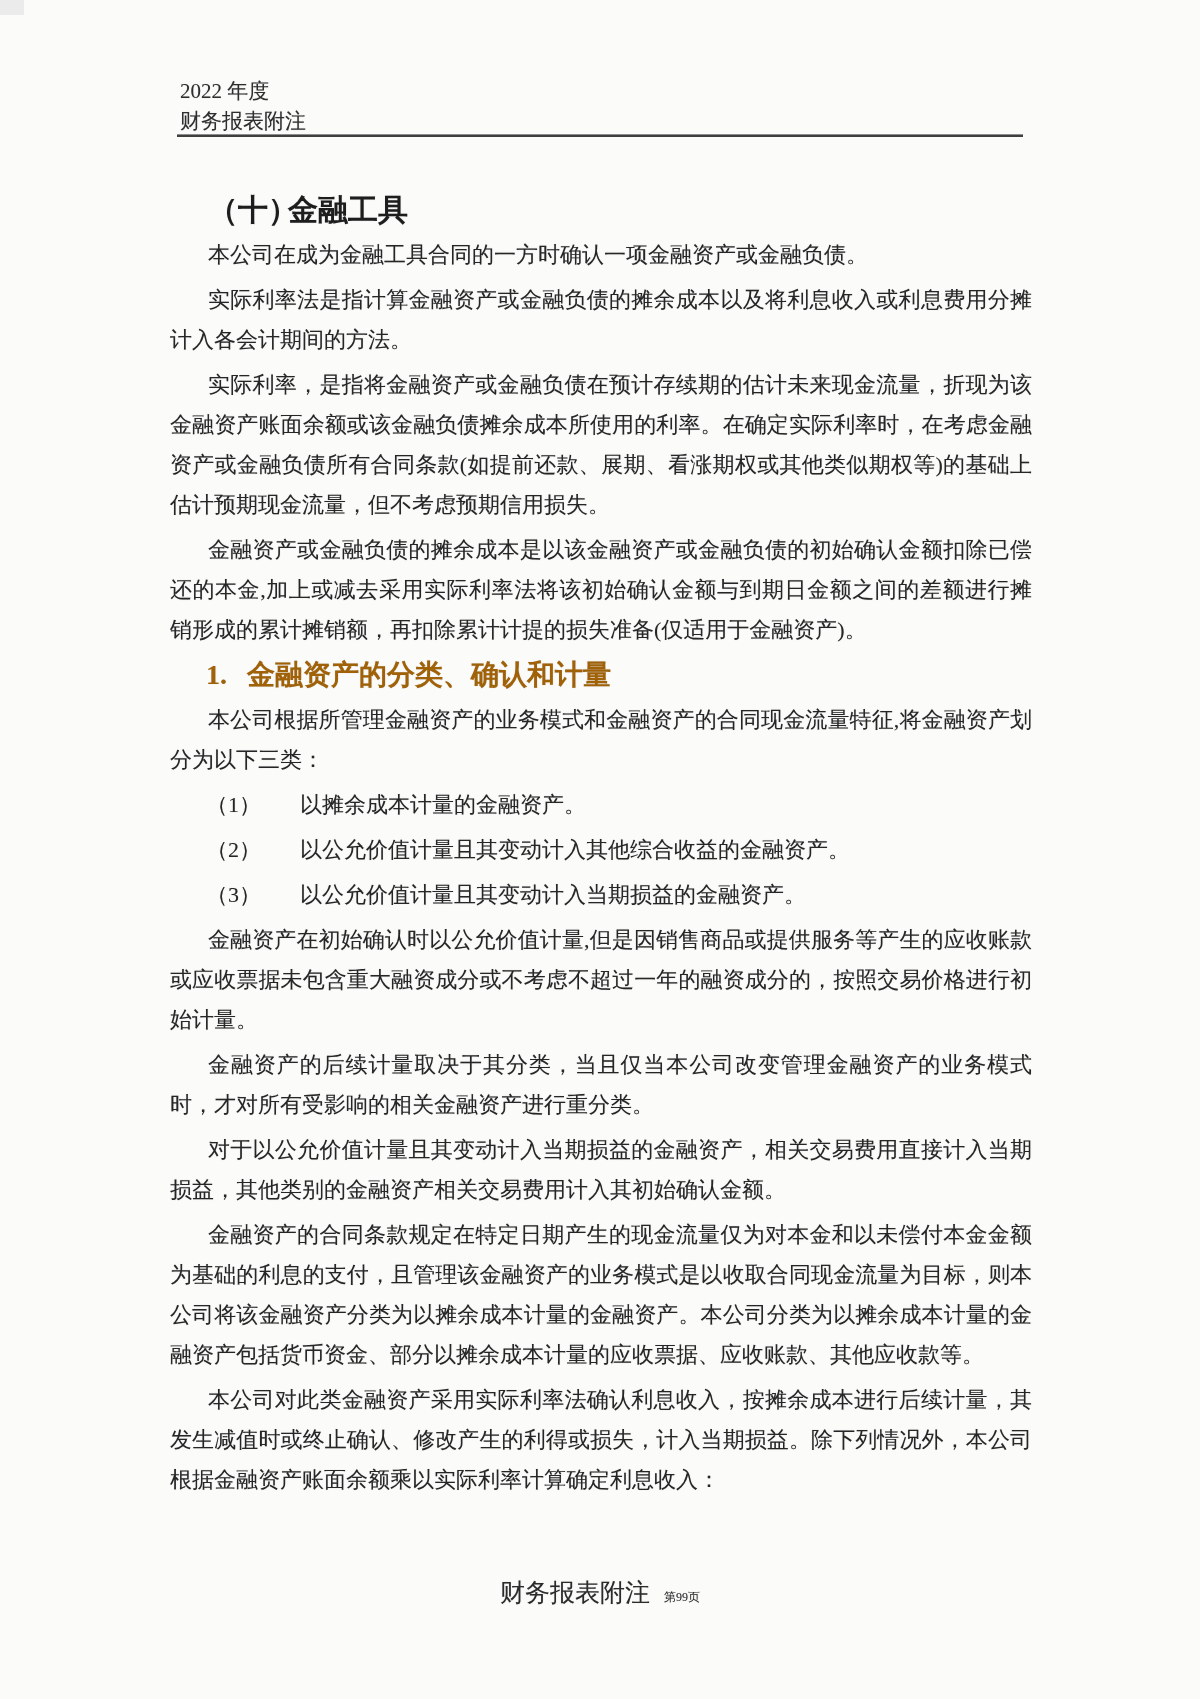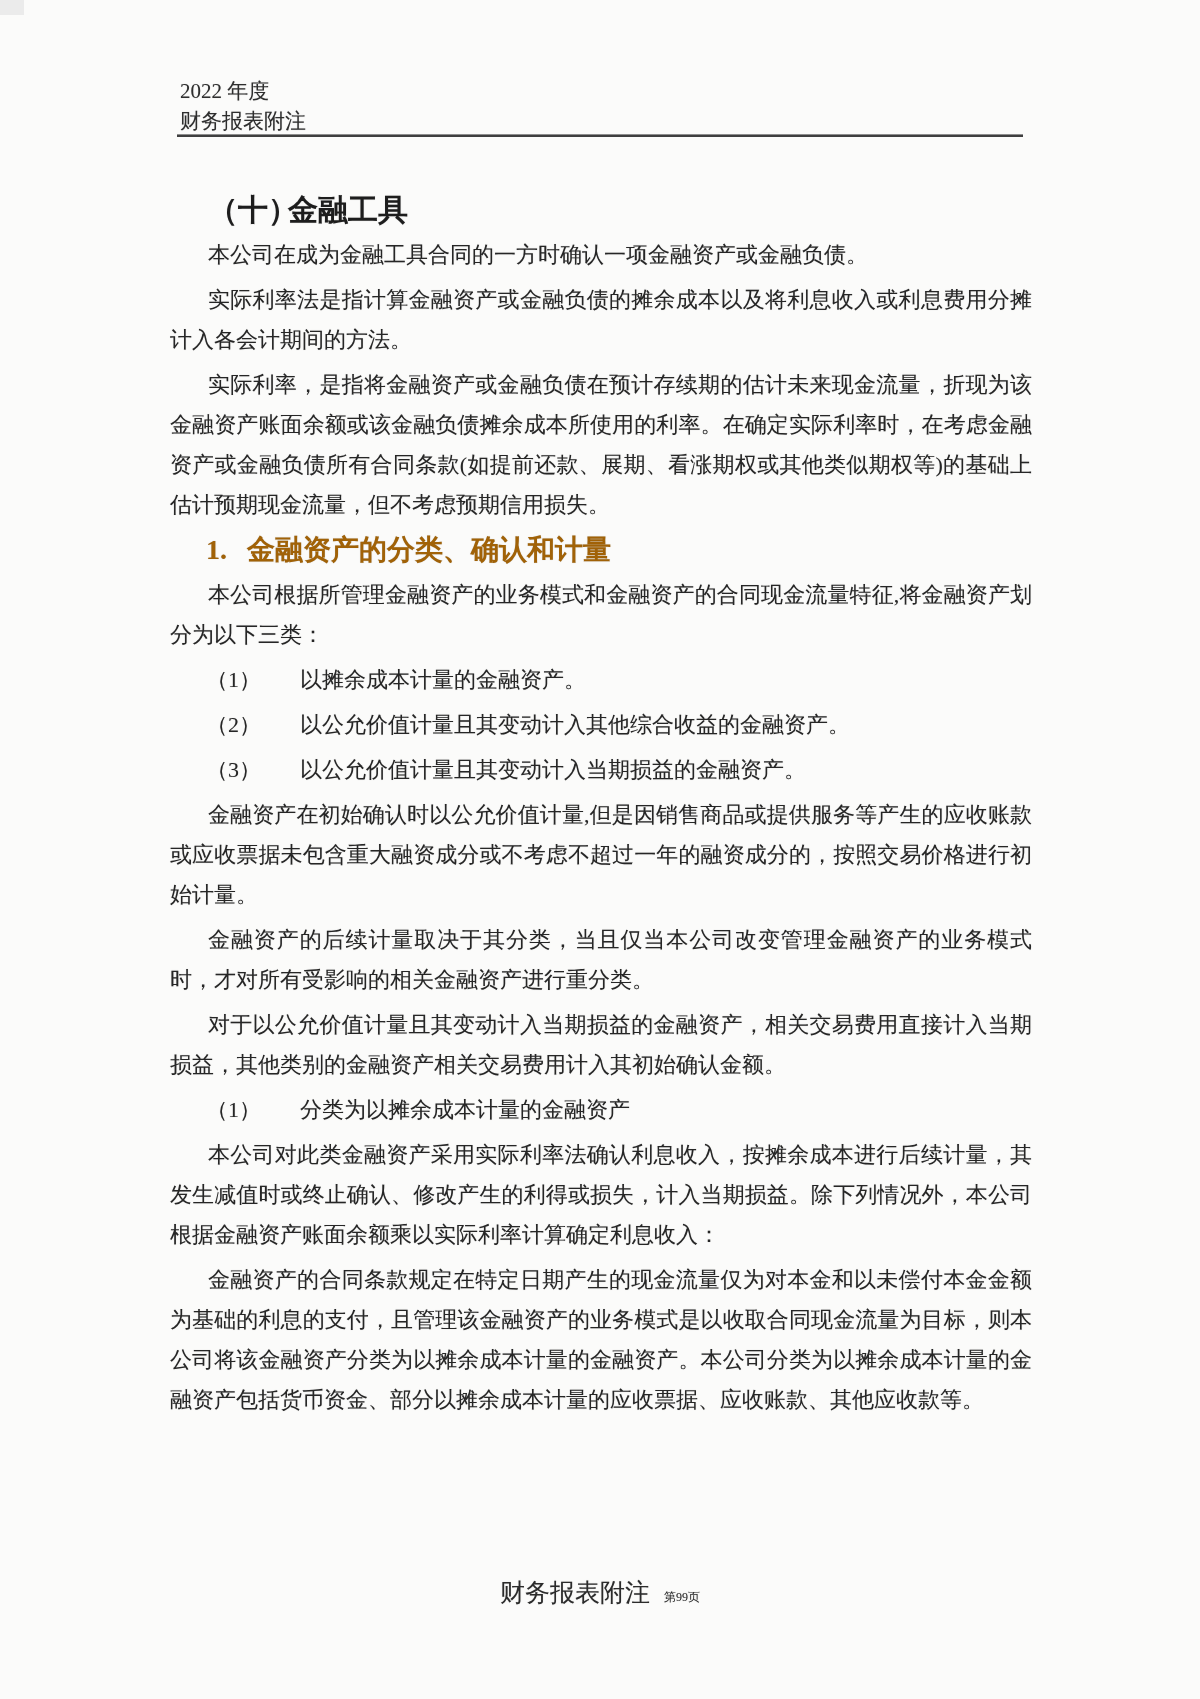--- a/index.html
+++ b/index.html
@@ -58,20 +58,21 @@
 
   <div class="content">
 
     <div class="h1">
       <span class="num">（十）</span><span>金融工具</span>
     </div>
 
     <p class="para">本公司在成为金融工具合同的一方时确认一项金融资产或金融负债。</p>
     <p class="para">实际利率法是指计算金融资产或金融负债的摊余成本以及将利息收入或利息费用分摊计入各会计期间的方法。</p>
     <p class="para">实际利率，是指将金融资产或金融负债在预计存续期的估计未来现金流量，折现为该金融资产账面余额或该金融负债摊余成本所使用的利率。在确定实际利率时，在考虑金融资产或金融负债所有合同条款(如提前还款、展期、看涨期权或其他类似期权等)的基础上估计预期现金流量，但不考虑预期信用损失。</p>
+    <p class="para">金融资产或金融负债的摊余成本是以该金融资产或金融负债的初始确认金额扣除已偿还的本金,加上或减去采用实际利率法将该初始确认金额与到期日金额之间的差额进行摊销形成的累计摊销额，再扣除累计计提的损失准备(仅适用于金融资产)。</p>
 
     <div class="h2">
       <span class="num">1.</span><span>金融资产的分类、确认和计量</span>
     </div>
 
     <p class="para">本公司根据所管理金融资产的业务模式和金融资产的合同现金流量特征,将金融资产划分为以下三类：</p>
 
     <div class="li">
       <span class="marker">（1）</span><span>以摊余成本计量的金融资产。</span>
     </div>
@@ -79,26 +80,23 @@
       <span class="marker">（2）</span><span>以公允价值计量且其变动计入其他综合收益的金融资产。</span>
     </div>
     <div class="li">
       <span class="marker">（3）</span><span>以公允价值计量且其变动计入当期损益的金融资产。</span>
     </div>
 
     <p class="para">金融资产在初始确认时以公允价值计量,但是因销售商品或提供服务等产生的应收账款或应收票据未包含重大融资成分或不考虑不超过一年的融资成分的，按照交易价格进行初始计量。</p>
     <p class="para">金融资产的后续计量取决于其分类，当且仅当本公司改变管理金融资产的业务模式时，才对所有受影响的相关金融资产进行重分类。</p>
     <p class="para">对于以公允价值计量且其变动计入当期损益的金融资产，相关交易费用直接计入当期损益，其他类别的金融资产相关交易费用计入其初始确认金额。</p>
 
-    <div class="li">
-      <span class="marker">（1）</span><span>分类为以摊余成本计量的金融资产</span>
-    </div>
 
+    <p class="para">金融资产的合同条款规定在特定日期产生的现金流量仅为对本金和以未偿付本金金额为基础的利息的支付，且管理该金融资产的业务模式是以收取合同现金流量为目标，则本公司将该金融资产分类为以摊余成本计量的金融资产。本公司分类为以摊余成本计量的金融资产包括货币资金、部分以摊余成本计量的应收票据、应收账款、其他应收款等。</p>
     <p class="para">本公司对此类金融资产采用实际利率法确认利息收入，按摊余成本进行后续计量，其发生减值时或终止确认、修改产生的利得或损失，计入当期损益。除下列情况外，本公司根据金融资产账面余额乘以实际利率计算确定利息收入：</p>
-    <p class="para">金融资产的合同条款规定在特定日期产生的现金流量仅为对本金和以未偿付本金金额为基础的利息的支付，且管理该金融资产的业务模式是以收取合同现金流量为目标，则本公司将该金融资产分类为以摊余成本计量的金融资产。本公司分类为以摊余成本计量的金融资产包括货币资金、部分以摊余成本计量的应收票据、应收账款、其他应收款等。</p>
 
   </div>
 
   <div class="ftr">
     <span class="ftr-title">财务报表附注</span>
     <span class="ftr-page">第99页</span>
   </div>
 
 </div>
 

